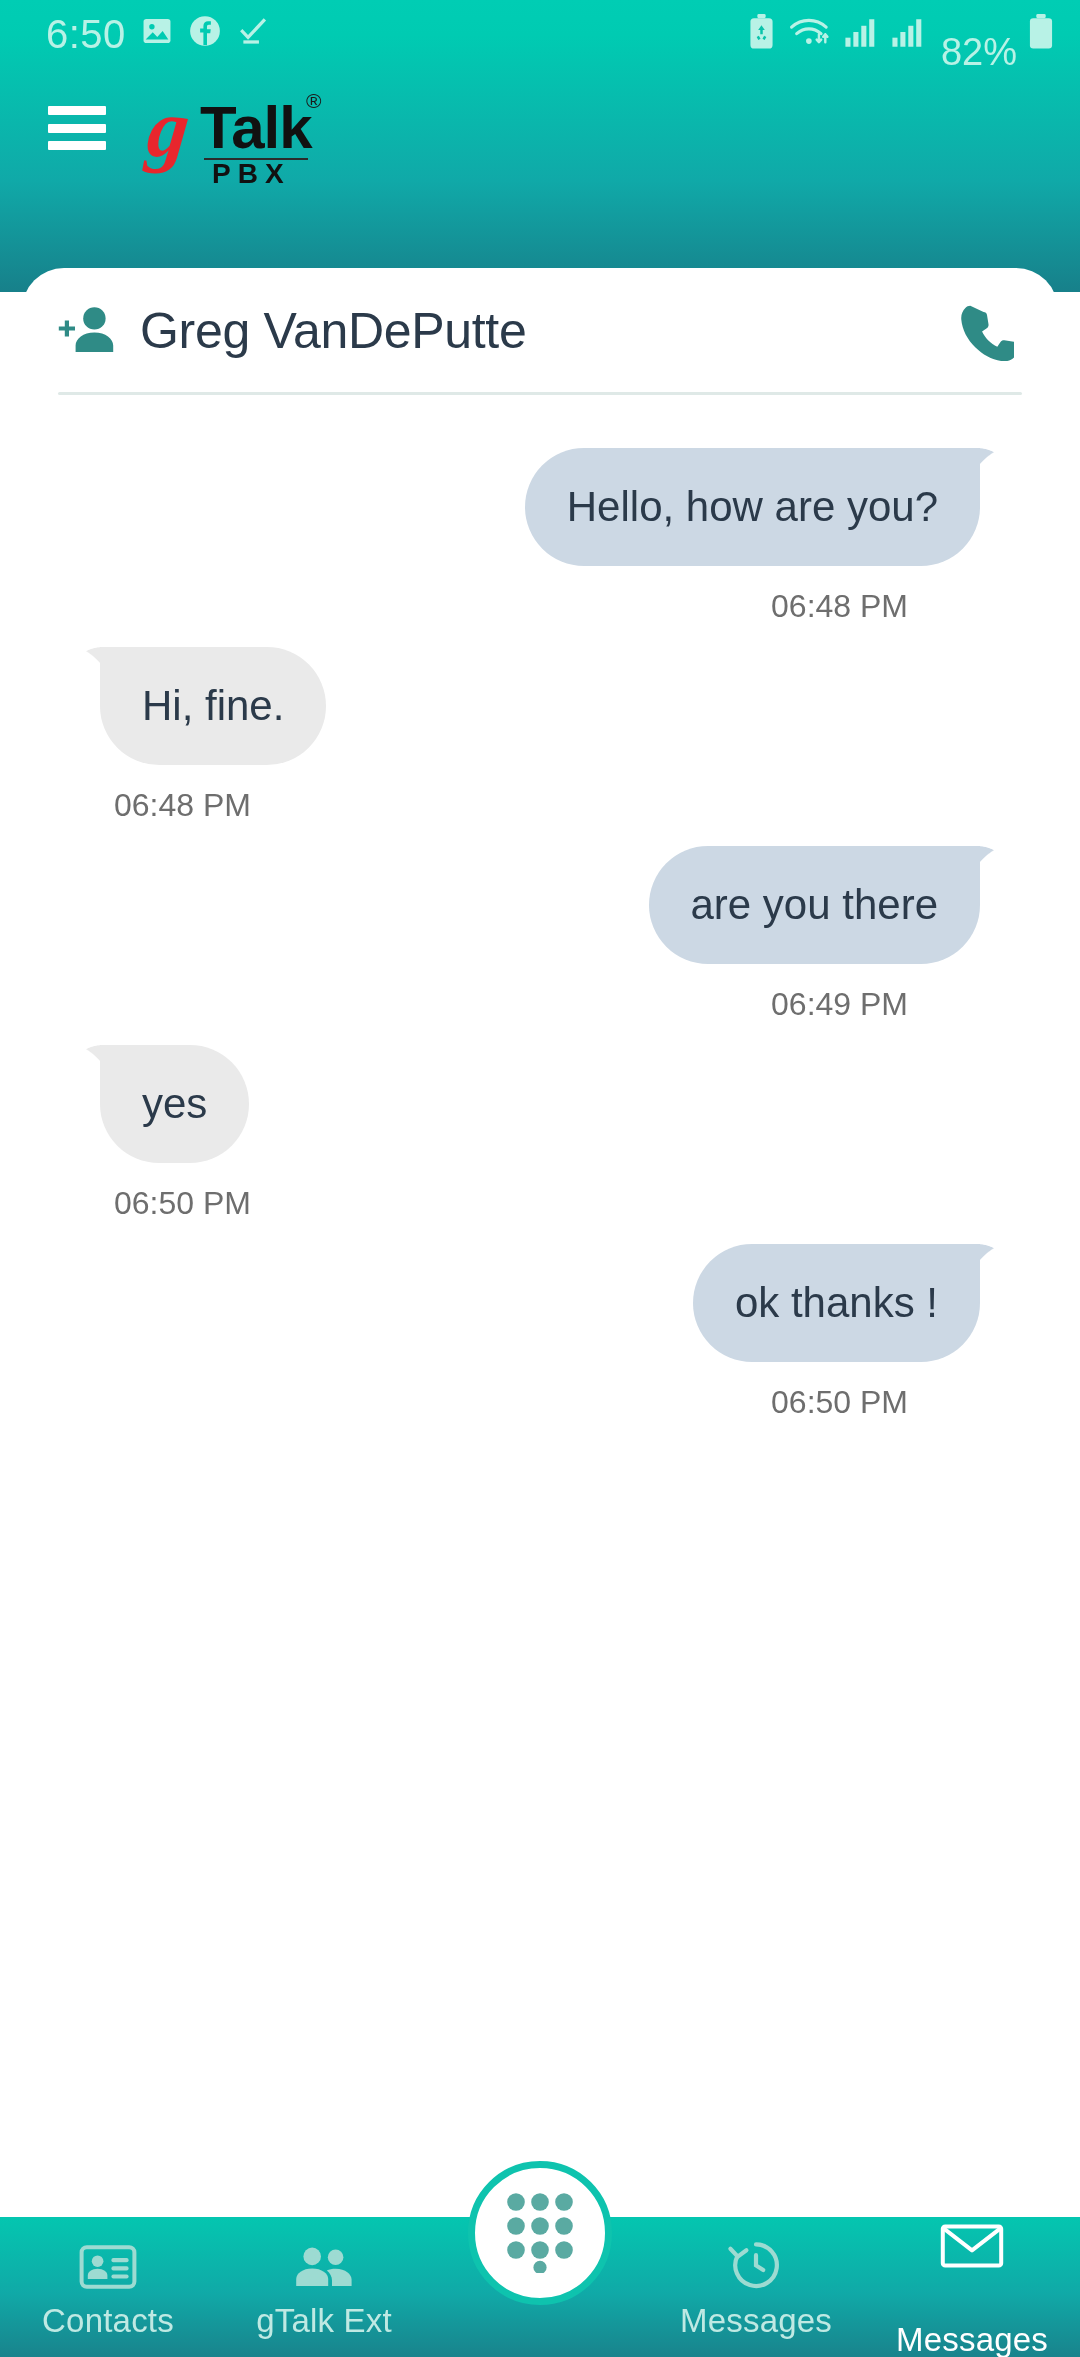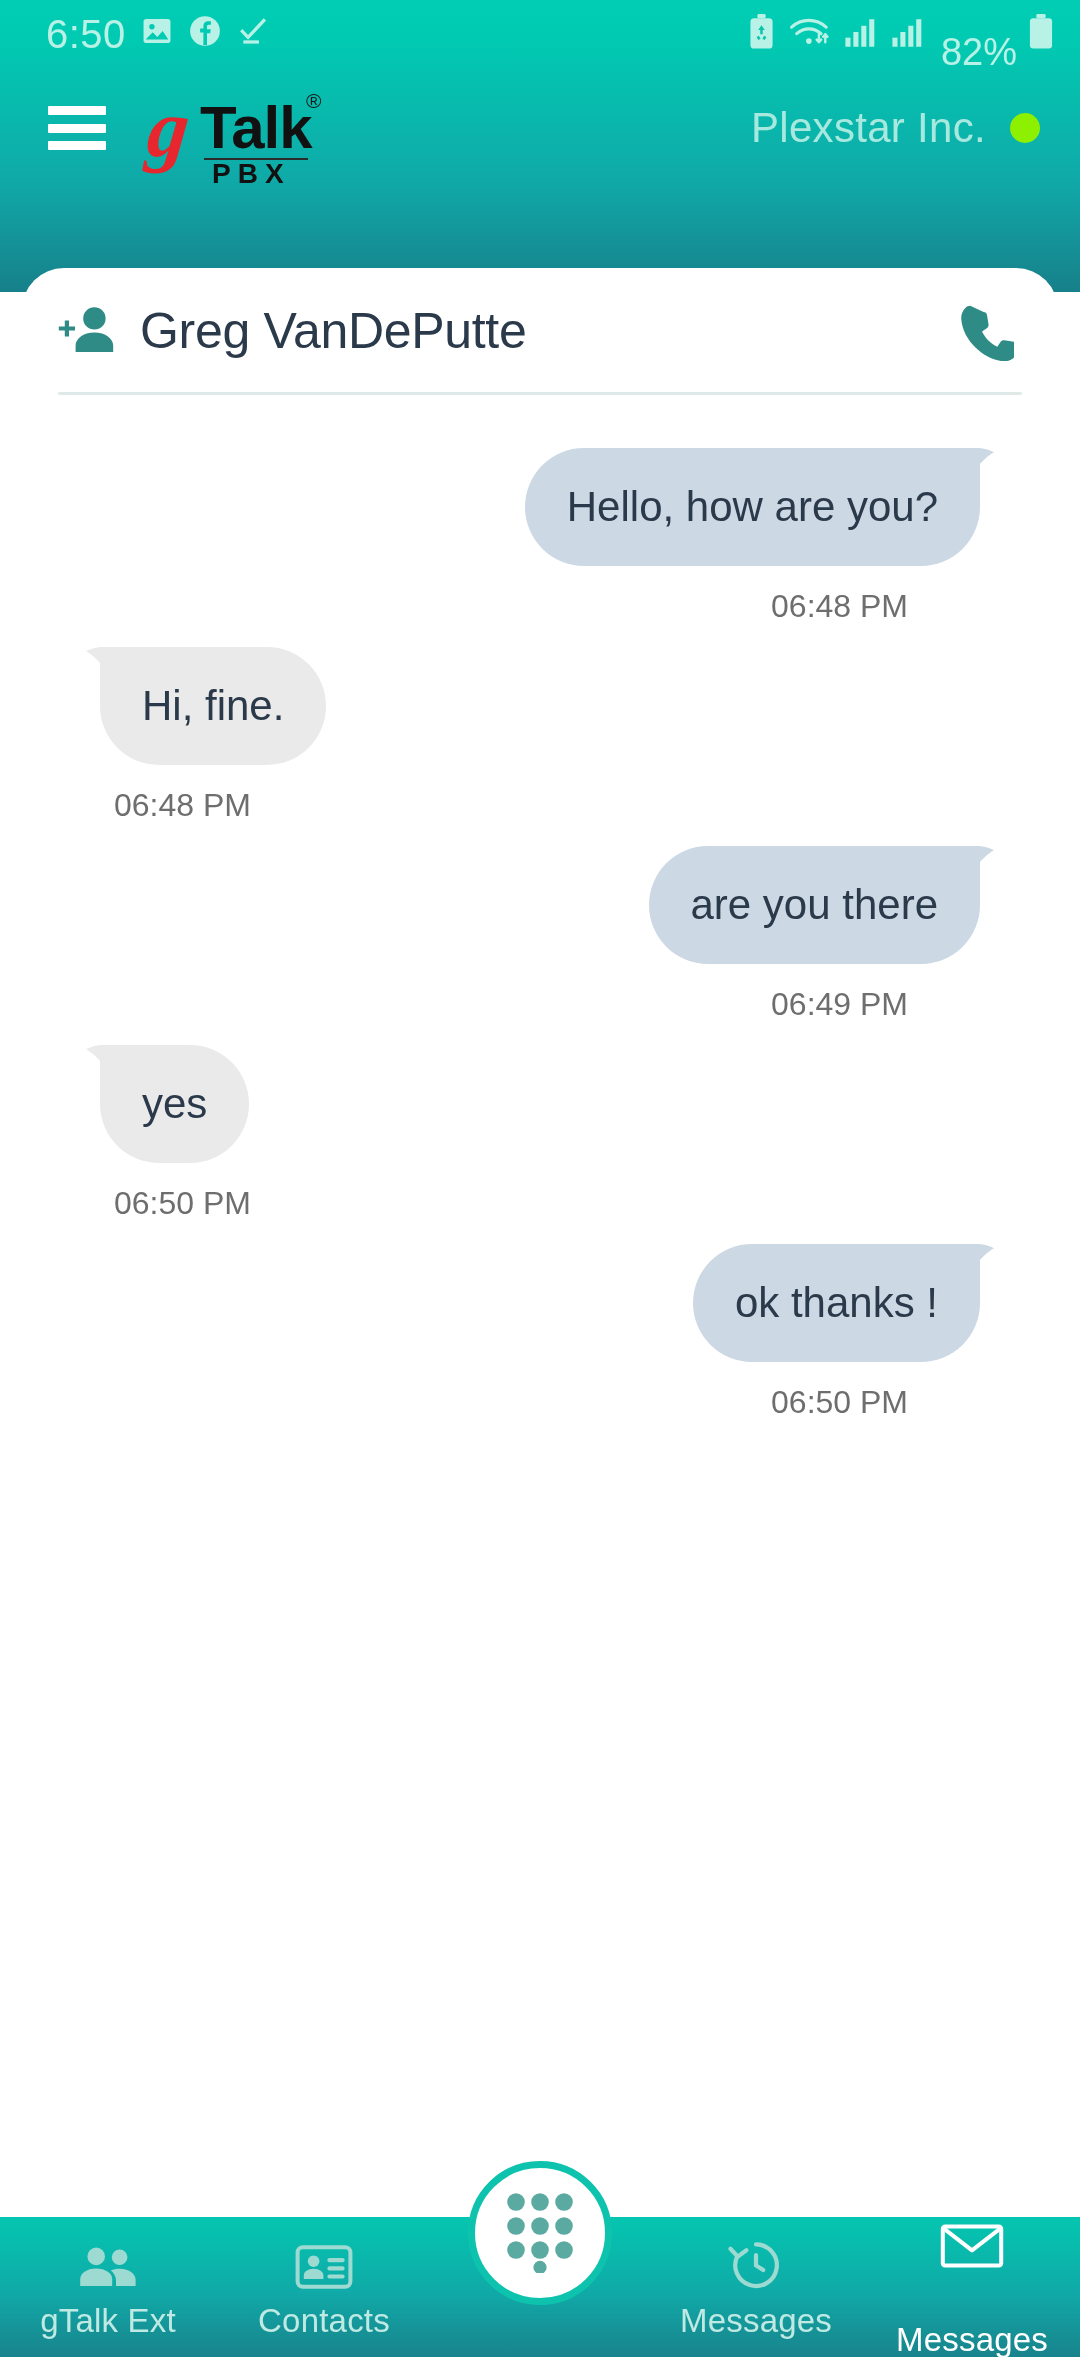--- a/index.html
+++ b/index.html
@@ -283,24 +283,20 @@
       </div>
 
       <div class="logo-wrap">
         <span class="logo-g">g</span>
         <span class="logo-talk">Talk</span>
         <span class="logo-reg">®</span>
         <span class="logo-rule"></span>
         <span class="logo-pbx">PBX</span>
       </div>
 
-      <div class="company">
-        <span class="company-name">Plexstar Inc.</span>
-        <span class="status-dot"></span>
-      </div>
     </div>
   </div>
 
   <div class="chat-card">
 
     <div class="contact-bar">
       <span class="add-person">
         <svg width="62" height="58" viewBox="0 0 31 29">
           <path d="M4.4 9.2v3H1.4v2.1h3v3h2.1v-3h3v-2.1h-3v-3z" fill="#2f8b86"></path>
           <circle cx="19.2" cy="8.2" r="5.6" fill="#2f8b86"></circle>
@@ -342,45 +338,45 @@
         <div class="bubble out">ok thanks !</div>
         <div class="ts">06:50 PM</div>
       </div>
 
     </div>
 
 
   </div>
 
   <div class="bottomnav">
-
-    <div class="navitem">
-      <span class="navicon">
-        <svg width="62" height="46" viewBox="0 0 31 23">
-          <circle cx="9.6" cy="6.2" r="4.4" fill="#9ddbd2"></circle>
-          <circle cx="21.3" cy="6.6" r="3.9" fill="#9ddbd2"></circle>
-          <path d="M9.6 12.2c-4.8 0-8 2.5-8 5.3V21h16v-3.5c0-2.8-3.2-5.3-8-5.3z" fill="#9ddbd2"></path>
-          <path d="M21.3 12.4c-1.7 0-3.2.3-4.4.9 1.6 1.3 2.6 3 2.6 4.9V21h9.8v-3.2c0-2.6-3-5.4-8-5.4z" fill="#9ddbd2"></path>
-        </svg>
-      </span>
-      <span class="lbl">gTalk Ext</span>
-    </div>
 
     <div class="navitem">
       <span class="navicon">
         <svg width="58" height="46" viewBox="0 0 29 23">
           <rect x="1.3" y="1.6" width="26.4" height="19.8" rx="2.6" fill="none" stroke="#9ddbd2" stroke-width="2"></rect>
           <circle cx="9.3" cy="8.6" r="2.9" fill="#9ddbd2"></circle>
           <path d="M9.3 12.4c-2.9 0-4.9 1.5-4.9 3.3v1.8h9.8v-1.8c0-1.8-2-3.3-4.9-3.3z" fill="#9ddbd2"></path>
           <rect x="16.2" y="7" width="8.6" height="2.1" rx="1" fill="#9ddbd2"></rect>
           <rect x="16.2" y="11.1" width="8.6" height="2.1" rx="1" fill="#9ddbd2"></rect>
           <rect x="16.2" y="15.2" width="8.6" height="2.1" rx="1" fill="#9ddbd2"></rect>
         </svg>
       </span>
       <span class="lbl">Contacts</span>
+    </div>
+
+    <div class="navitem">
+      <span class="navicon">
+        <svg width="62" height="46" viewBox="0 0 31 23">
+          <circle cx="9.6" cy="6.2" r="4.4" fill="#9ddbd2"></circle>
+          <circle cx="21.3" cy="6.6" r="3.9" fill="#9ddbd2"></circle>
+          <path d="M9.6 12.2c-4.8 0-8 2.5-8 5.3V21h16v-3.5c0-2.8-3.2-5.3-8-5.3z" fill="#9ddbd2"></path>
+          <path d="M21.3 12.4c-1.7 0-3.2.3-4.4.9 1.6 1.3 2.6 3 2.6 4.9V21h9.8v-3.2c0-2.6-3-5.4-8-5.4z" fill="#9ddbd2"></path>
+        </svg>
+      </span>
+      <span class="lbl">gTalk Ext</span>
     </div>
 
     <div class="navitem spacer"></div>
 
     <div class="navitem">
       <span class="navicon">
         <svg width="60" height="52" viewBox="0 0 30 26">
           <path d="M15 3.2a10.4 10.4 0 1 1-9.3 5.8" stroke="#9ddbd2" stroke-width="2.1" fill="none" stroke-linecap="round"></path>
           <path d="M2.2 5.4l3.7 3.9 4.3-3.2" stroke="#9ddbd2" stroke-width="2.1" fill="none" stroke-linecap="round" stroke-linejoin="round"></path>
           <path d="M15 8.6v5.1l3.6 2.3" stroke="#9ddbd2" stroke-width="2.1" fill="none" stroke-linecap="round"></path>

